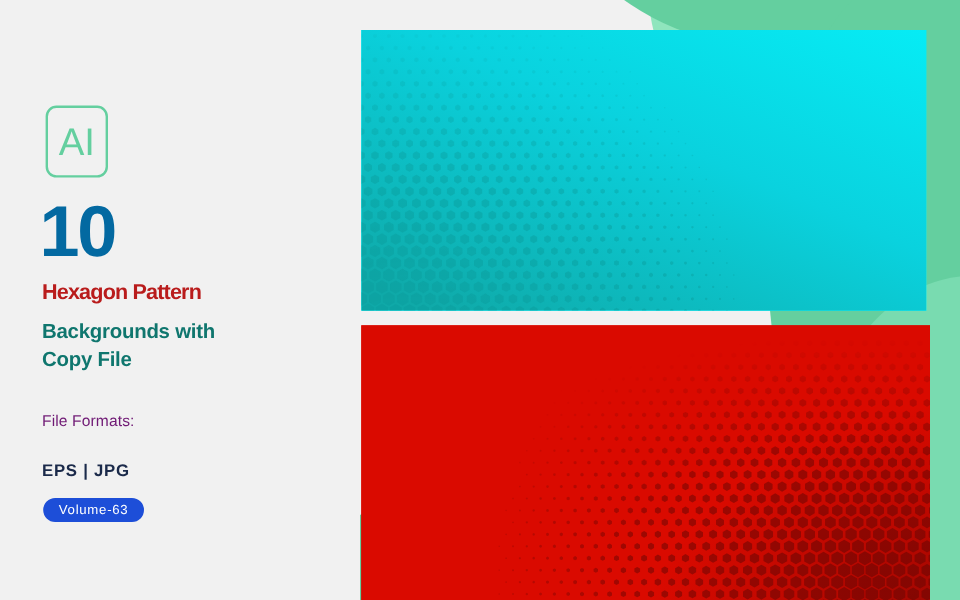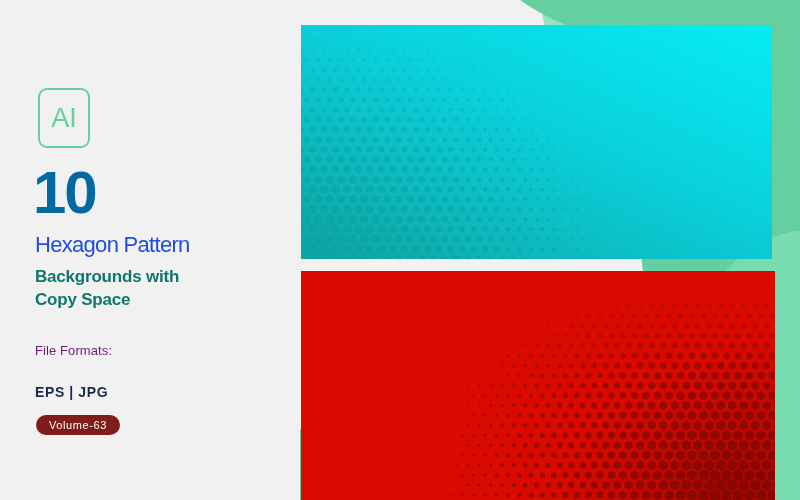--- a/index.html
+++ b/index.html
@@ -77,21 +77,21 @@
     width: 52px;
     height: 60px;
     border: 2px solid #64cf9f;
     border-radius: 9px;
     box-sizing: border-box;
     display: flex;
     align-items: center;
     justify-content: center;
   }
   #ai-badge .ai-text {
-    font-size: 27px;
+    font-size: 32px;
     color: #64cf9f;
     letter-spacing: 0px;
     font-weight: 400;
     line-height: 1;
   }
 
   #count {
     position: absolute;
     left: 33px;
     top: 163px;
@@ -99,23 +99,23 @@
     font-weight: bold;
     color: #0369a1;
     letter-spacing: -2px;
     line-height: 1;
   }
 
   #title {
     position: absolute;
     left: 35px;
     top: 234px;
-    font-size: 22px;
-    font-weight: normal;
-    color: #1d4ed8;
+    font-size: 18px;
+    font-weight: bold;
+    color: #b91c1c;
     letter-spacing: -0.7px;
     line-height: 1;
     white-space: nowrap;
   }
 
   #subtitle {
     position: absolute;
     left: 35px;
     top: 266px;
     font-size: 17px;
@@ -144,21 +144,21 @@
     margin-top: 24px;
   }
 
   #volume-badge {
     position: absolute;
     left: 36px;
     top: 415px;
     height: 20px;
     padding: 0 13px;
     border-radius: 10px;
-    background: #7f1d1d;
+    background: #1d4ed8;
     color: #ffffff;
     font-size: 11px;
     letter-spacing: 0.6px;
     display: flex;
     align-items: center;
     justify-content: center;
   }
 
   
   .panel {
@@ -205,21 +205,21 @@
     <div id="ai-badge">
       <span class="ai-text">AI</span>
     </div>
 
     <div id="count">10</div>
 
     <div id="title">Hexagon Pattern</div>
 
     <div id="subtitle">
       <div>Backgrounds with</div>
-      <div>Copy Space</div>
+      <div>Copy File</div>
     </div>
 
     <div id="formats-label">File Formats:</div>
     <div id="formats-value">EPS  |  JPG</div>
 
     <div id="volume-badge">
       <span>Volume-63</span>
     </div>
   </div>
 

